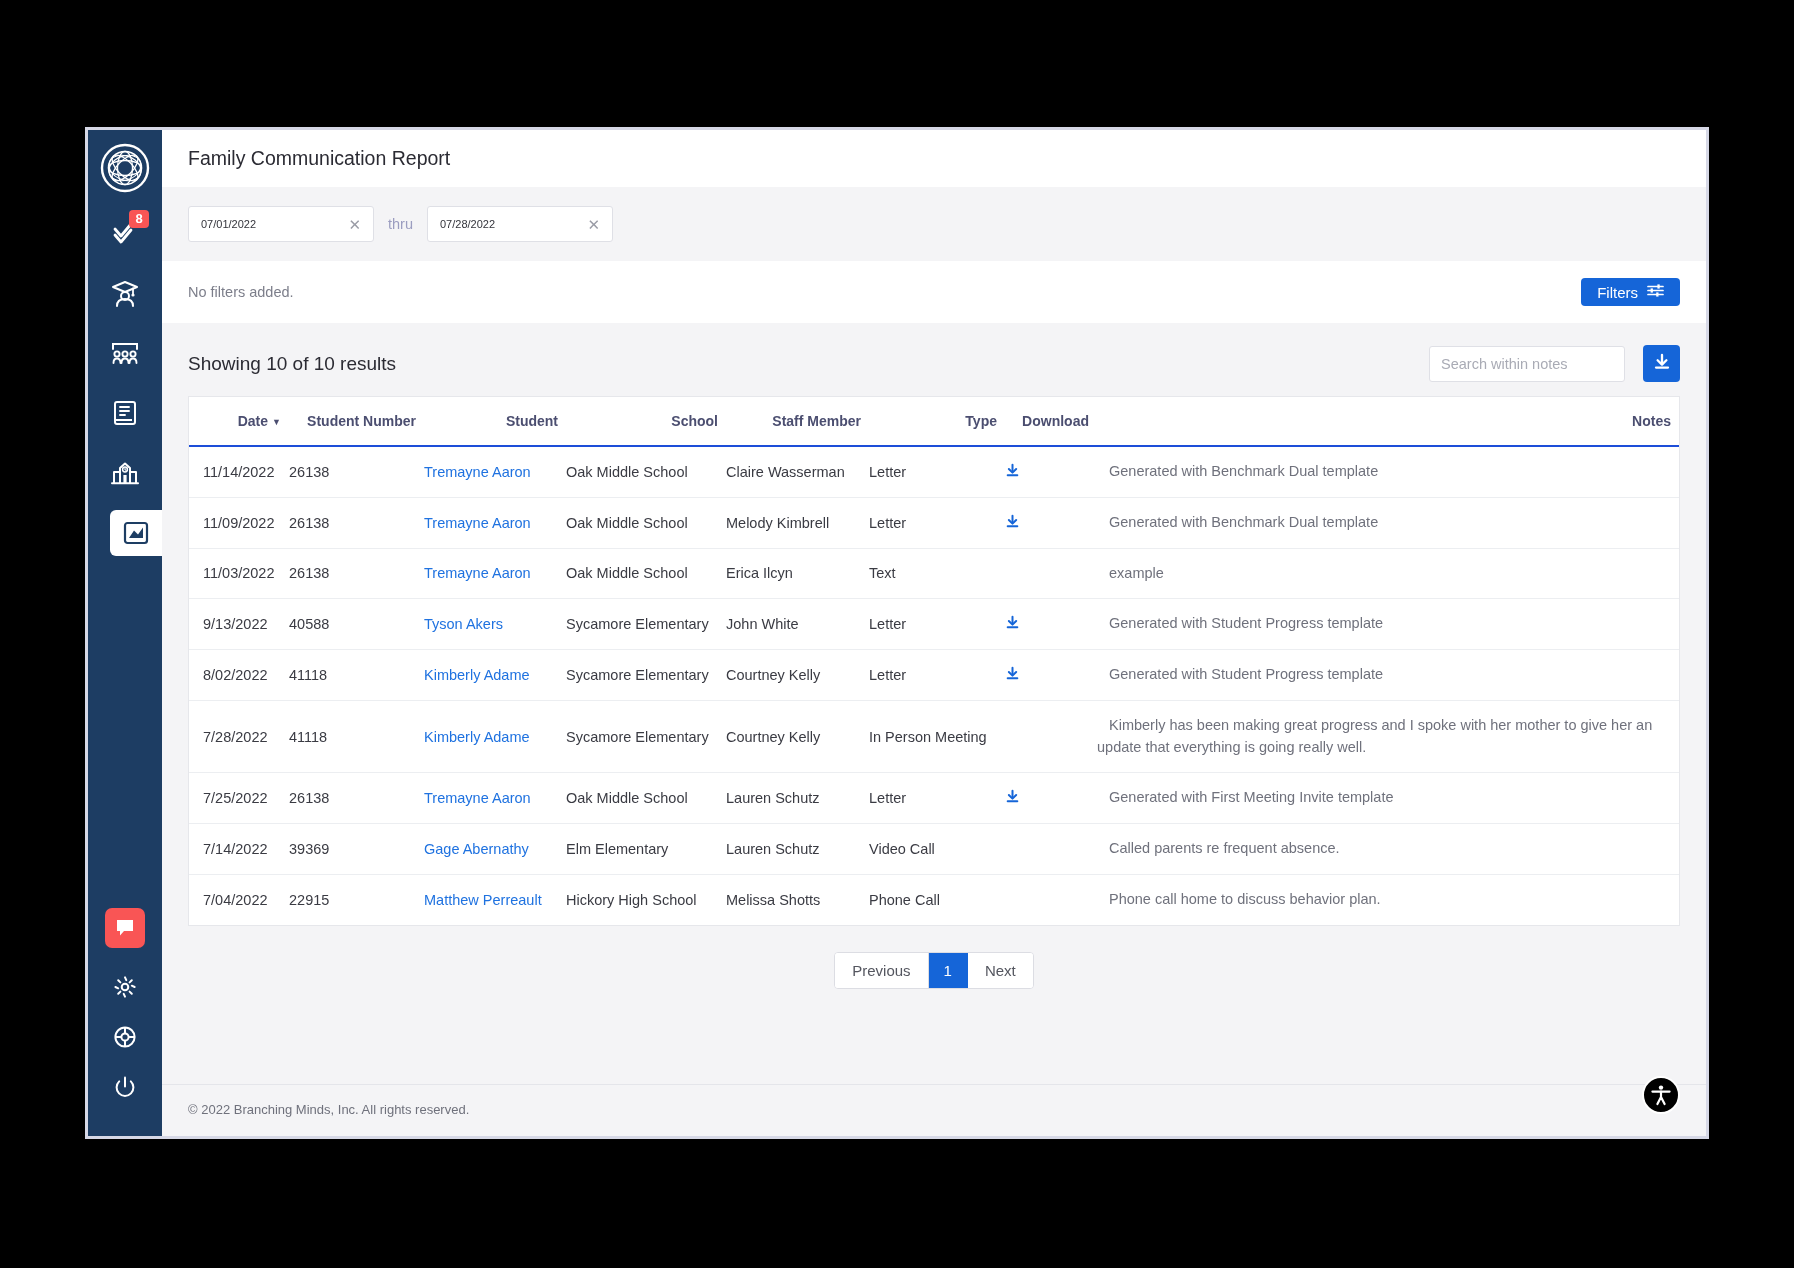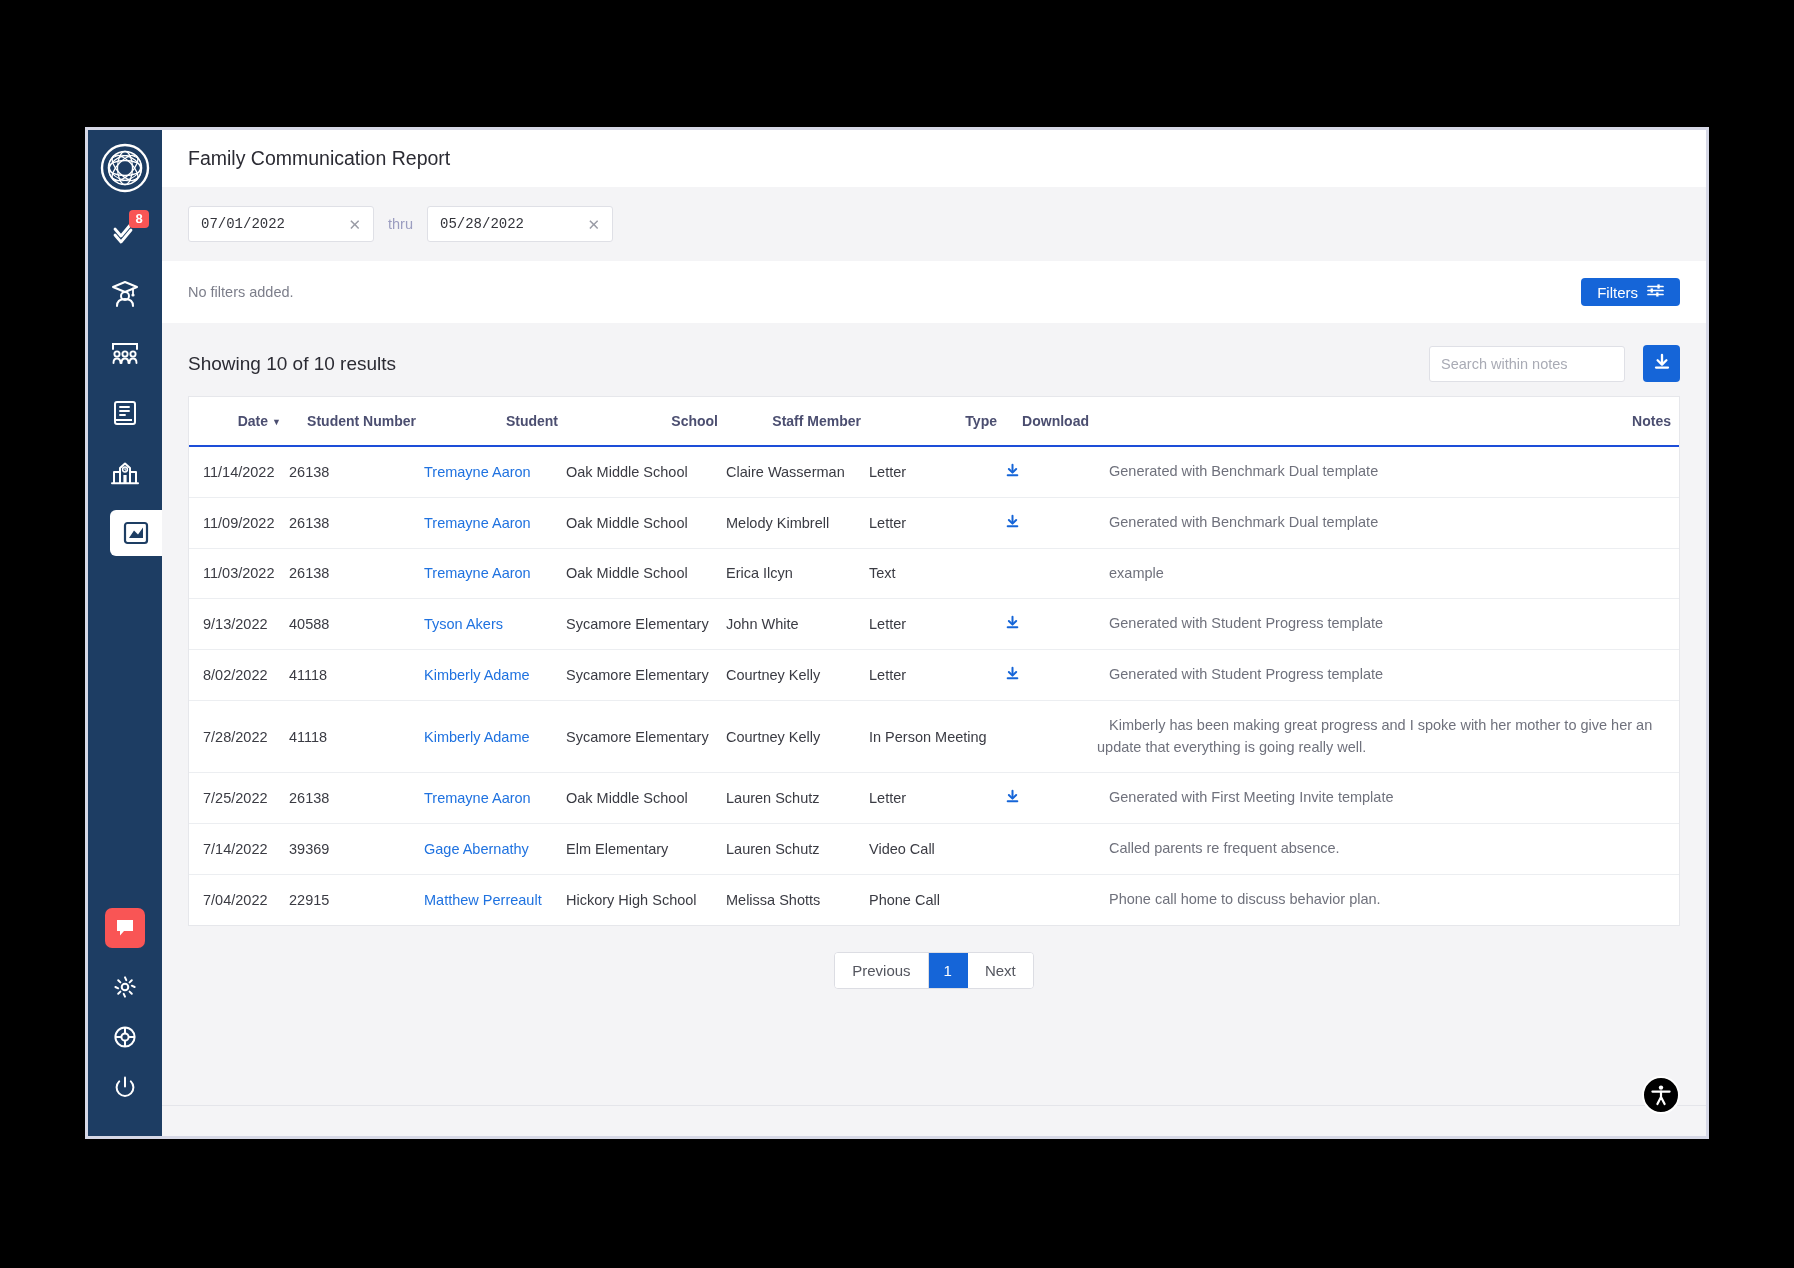--- a/index.html
+++ b/index.html
@@ -110,21 +110,21 @@
     position: relative;
     background: #ffffff;
     border: 1px solid #dfe0e6;
     border-radius: 3px;
     height: 36px;
     display: flex; align-items: center;
     padding: 0 12px;
   }
   .date-field.one { width: 186px; }
   .date-field.two { width: 186px; }
-  .date-val { font-size: 14px; color: #33343b; font-family: Liberation Mono, monospace; }
+  .date-val { font-size: 11px; color: #33343b; }
   .clear-x {
     margin-left: auto; color: #9a9ca6; font-size: 15px; cursor: pointer;
     line-height: 1;
   }
   .thru { color: #9b9dc0; font-size: 14.5px; margin: 0 14px; }
 
   .filterbar {
     background: #ffffff;
     height: 62px;
     margin: 0 0 0 0;
@@ -364,21 +364,21 @@
       <div class="page-title">Family Communication Report</div>
     </div>
 
     <div class="daterow">
       <div class="date-field one">
         <span class="date-val">07/01/2022</span>
         <span class="clear-x">✕</span>
       </div>
       <span class="thru">thru</span>
       <div class="date-field two">
-        <span class="date-val">05/28/2022</span>
+        <span class="date-val">07/28/2022</span>
         <span class="clear-x">✕</span>
       </div>
     </div>
 
     <div class="filterbar">
       <span class="nofilters">No filters added.</span>
       <button class="filters-btn">
         <span>Filters</span>
         <span>
           <svg width="17" height="15" viewBox="0 0 17 15">
@@ -540,20 +540,21 @@
 
     <div class="pager-row">
       <div class="pager">
         <div class="pg">Previous</div>
         <div class="pg current">1</div>
         <div class="pg">Next</div>
       </div>
     </div>
 
     <div class="footer">
+      <div class="foot-line">© 2022 Branching Minds, Inc. All rights reserved.</div>
     </div>
 
     <div class="a11y">
       <svg width="24" height="24" viewBox="0 0 24 24">
         <circle cx="12" cy="4.6" r="2.2" fill="#ffffff"></circle>
         <path d="M3.4 8.6 L20.6 8.6" stroke="#ffffff" stroke-width="2.2" stroke-linecap="round"></path>
         <path d="M12 8.6 L12 14 M12 14 L8.4 21 M12 14 L15.6 21" stroke="#ffffff" stroke-width="2.2" stroke-linecap="round"></path>
       </svg>
     </div>
 

